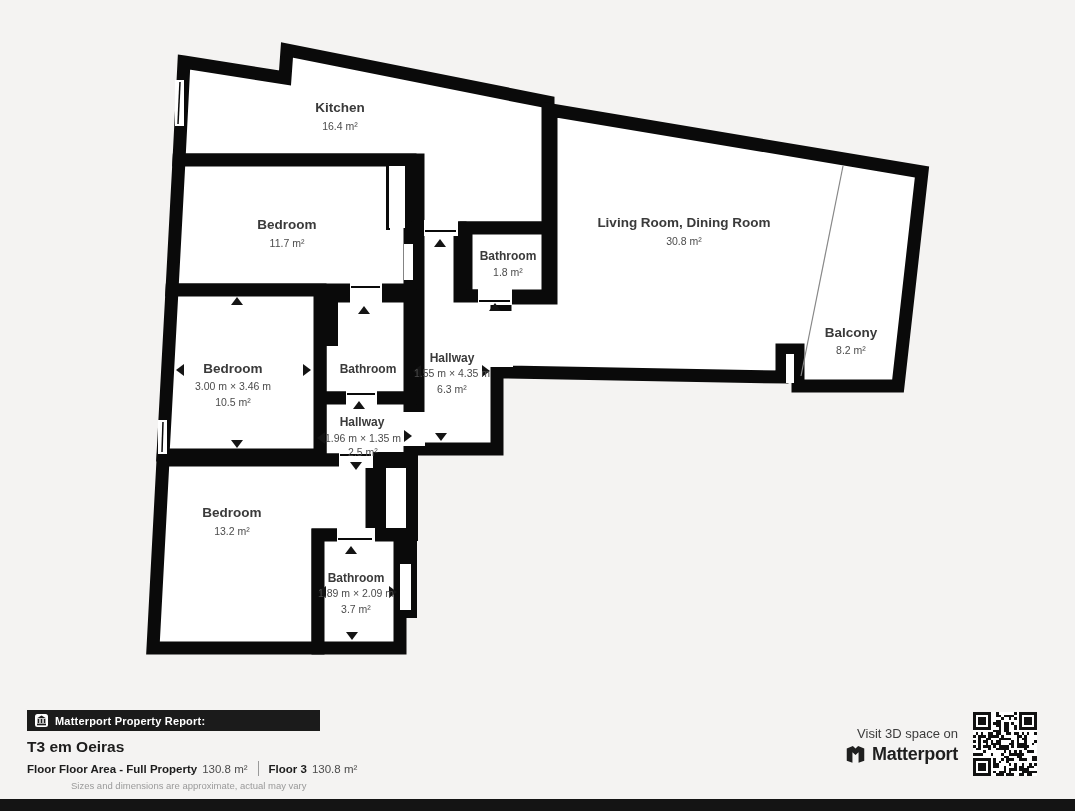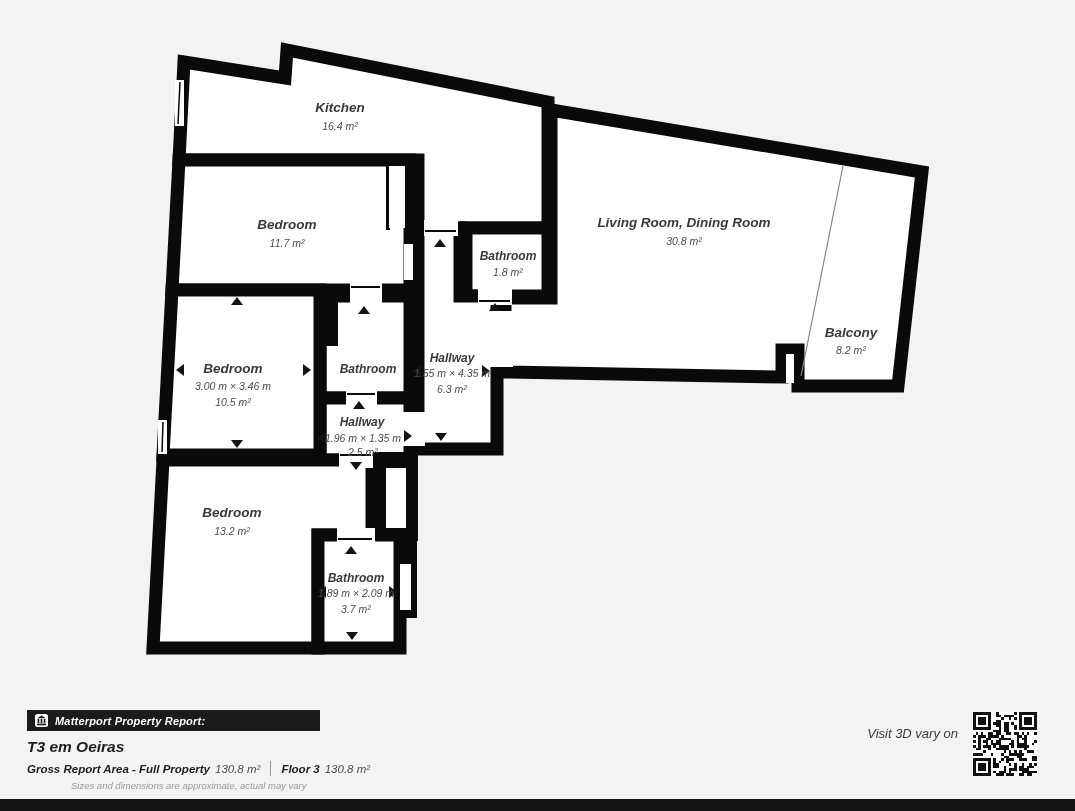--- a/index.html
+++ b/index.html
@@ -1,17 +1,17 @@
 <!DOCTYPE html>
 <html><head>
 <meta charset="utf-8">
 <style>
   html,body{margin:0;padding:0;}
   body{width:1075px;height:811px;font-family:"Liberation Sans",sans-serif;}
-  .stage{position:relative;width:1075px;height:811px;background:#f4f3f2;overflow:hidden;font-style:italic;}
+  .stage{position:relative;width:1075px;height:811px;background:#f4f3f2;overflow:hidden;}
   svg{display:block;}
   #plan{position:absolute;left:0;top:0;}
   
   .rn{font-family:"Liberation Sans",sans-serif;font-weight:bold;fill:#3a3a3a;}
   .rn13{font-size:13.5px;} .rn12{font-size:12px;}
   .rs{font-family:"Liberation Sans",sans-serif;font-size:10.5px;fill:#4c4c4c;}
   
   .badge{position:absolute;left:27px;top:710px;width:293px;height:21px;box-sizing:border-box;
          background:#1b1b1b;color:#fff;display:flex;align-items:center;gap:7px;padding:0 10px 0 8px;}
   .badge span{font-size:11px;font-weight:bold;letter-spacing:.2px;}
@@ -161,31 +161,37 @@
       <rect x="5.65" y="5" width="1.7" height="4" fill="#1b1b1b"></rect>
       <rect x="8.7" y="5" width="1.7" height="4" fill="#1b1b1b"></rect>
       <rect x="2" y="9.6" width="9" height="1.7" fill="#1b1b1b"></rect>
     </svg>
     <span>Matterport Property Report:</span>
   </div>
 
   <div class="title">T3 em Oeiras</div>
 
   <div class="gfa">
-    <span class="b">Gross Report Area - Full Property</span>
+    <span class="b">Floor Floor Area - Full Property</span>
     <span class="v">130.8 m²</span>
     <span class="div"></span>
     <span class="b">Floor 3</span>
     <span class="v">130.8 m²</span>
   </div>
 
   <div class="disclaimer">Sizes and dimensions are approximate, actual may vary</div>
 
   <div class="visit3d">
-    <div class="vt">Visit 3D vary on</div>
+    <div class="vt">Visit 3D space on</div>
+    <div class="brandrow">
+      <svg width="21" height="21" viewBox="0 0 24 24">
+        <path fill="#1f1f1f" d="M2,5 L9,2.2 L12,5 L15,2.2 L22,5 L22,19 L15.5,21.5 L15.5,9.5 L12,12.5 L8.5,9.5 L8.5,21.5 L2,19 Z"></path>
+      </svg>
+      <span class="bn">Matterport</span>
+    </div>
   </div>
 
   <svg id="qr" width="64" height="64" viewBox="0 0 25 25" shape-rendering="crispEdges">
     <rect x="0" y="0" width="25" height="25" fill="#ffffff"></rect>
   <rect x="9" y="0" width="1" height="1" fill="#111"></rect>
       <rect x="16" y="0" width="1" height="1" fill="#111"></rect>
       <rect x="9" y="1" width="1" height="1" fill="#111"></rect>
       <rect x="10" y="1" width="1" height="1" fill="#111"></rect>
       <rect x="12" y="1" width="1" height="1" fill="#111"></rect>
       <rect x="13" y="1" width="1" height="1" fill="#111"></rect>

